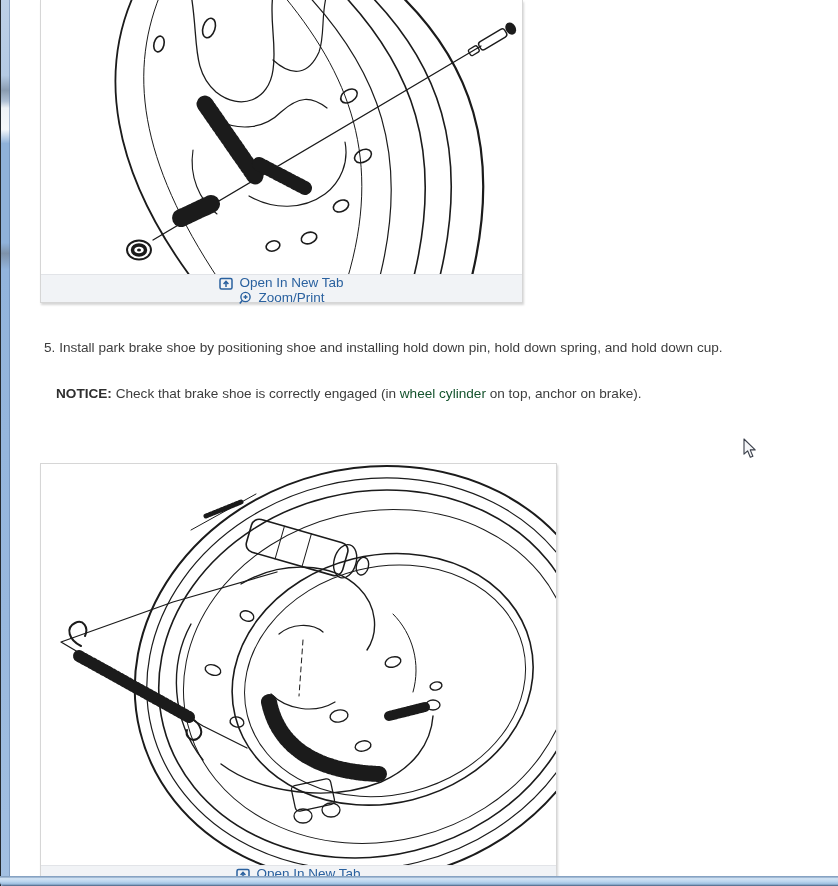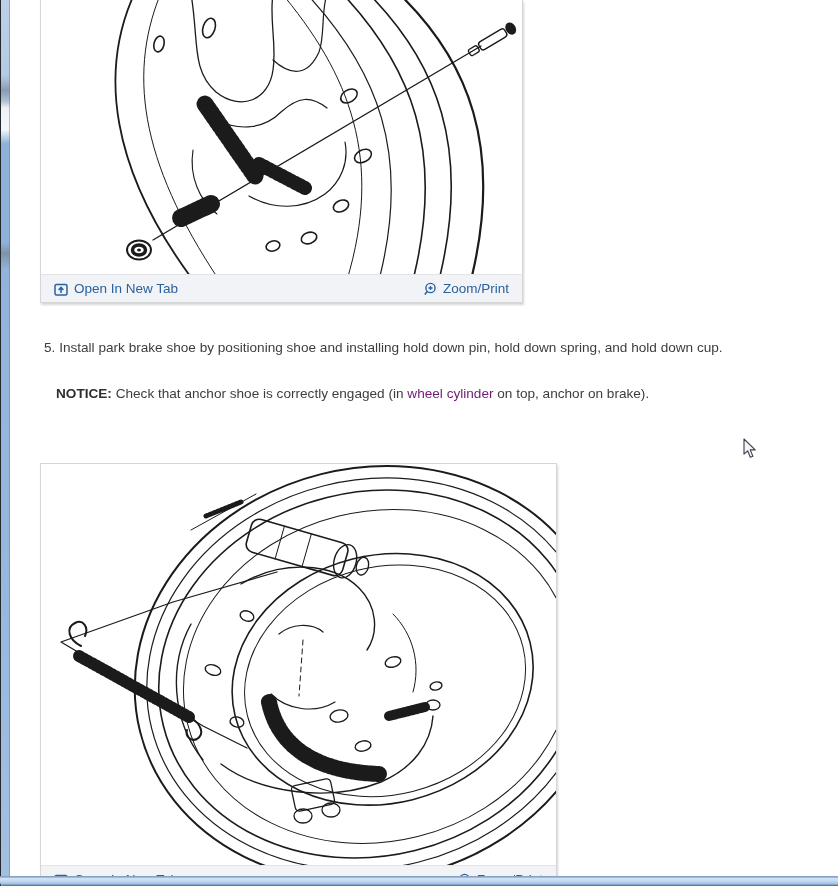--- a/index.html
+++ b/index.html
@@ -42,32 +42,32 @@
   }
   .figure-panel.top-panel{left:40px;top:0;width:483px;height:303px;border-top:none;}
   .figure-panel.bottom-panel{left:40px;top:463px;width:517px;height:431px;}
   .figure-image{position:absolute;left:0;top:0;right:0;overflow:hidden;background:#fff;}
   .top-panel .figure-image{height:274px;}
   .bottom-panel .figure-image{height:402px;}
   .figure-footer{
     position:absolute;left:0;right:0;bottom:0;height:28px;
     background:#f1f3f6;border-top:1px solid #e2e4e8;
     display:flex;align-items:center;justify-content:space-between;
-    padding:0 13px;box-sizing:border-box;
+    padding:0 13px;box-sizing:border-box;flex-direction:column;
   }
   .panel-link{
     display:flex;align-items:center;gap:6px;
     color:#2a619f;font-size:13.5px;text-decoration:none;cursor:pointer;
   }
   .panel-link svg{display:block;}
   
   .step-line{position:absolute;left:44px;top:340px;font-size:13.6px;color:#3d3d3d;white-space:nowrap;}
   .notice-line{position:absolute;left:56px;top:386px;font-size:13.6px;color:#3d3d3d;white-space:nowrap;}
   .notice-label{font-weight:bold;color:#2e2e2e;text-align:right;}
-  .inline-link{color:#701a75;text-decoration:none;cursor:pointer;}
+  .inline-link{color:#14532d;text-decoration:none;cursor:pointer;}
   
   .mouse-cursor{position:absolute;left:743px;top:438px;z-index:60;}
   .diagram{stroke:#1b1b1b;fill:none;}
 </style>
 </head>
 <body>
 
 <div class="frame-left">
     <div class="inner-line"></div>
   </div>
@@ -138,21 +138,21 @@
           <line x1="4.2" y1="9.6" x2="1.8" y2="12.4" stroke="#2a619f" stroke-width="1.6"></line>
         </svg>
       </span>
       <span>Zoom/Print</span>
     </a>
   </div>
 </div>
 
 <div class="step-line"><span>5.</span> <span>Install park brake shoe by positioning shoe and installing hold down pin, hold down spring, and hold down cup.</span></div>
 
-<div class="notice-line"><span class="notice-label">NOTICE:</span><span> Check that anchor shoe is correctly engaged (in </span><a class="inline-link">wheel cylinder</a><span> on top, anchor on brake).</span></div>
+<div class="notice-line"><span class="notice-label">NOTICE:</span><span> Check that brake shoe is correctly engaged (in </span><a class="inline-link">wheel cylinder</a><span> on top, anchor on brake).</span></div>
 
 <div class="figure-panel bottom-panel">
   <div class="figure-image">
     <svg width="517" height="402" viewBox="0 0 517 402">
       <g class="diagram" stroke-width="1.4" stroke-linecap="round">
 
         <g transform="rotate(-14 330 210)">
           <ellipse cx="330" cy="210" rx="238" ry="206" stroke-width="2"></ellipse>
           <ellipse cx="330" cy="210" rx="226" ry="194" stroke-width="1.2"></ellipse>
           <ellipse cx="330" cy="210" rx="214" ry="182" stroke-width="1.6"></ellipse>

